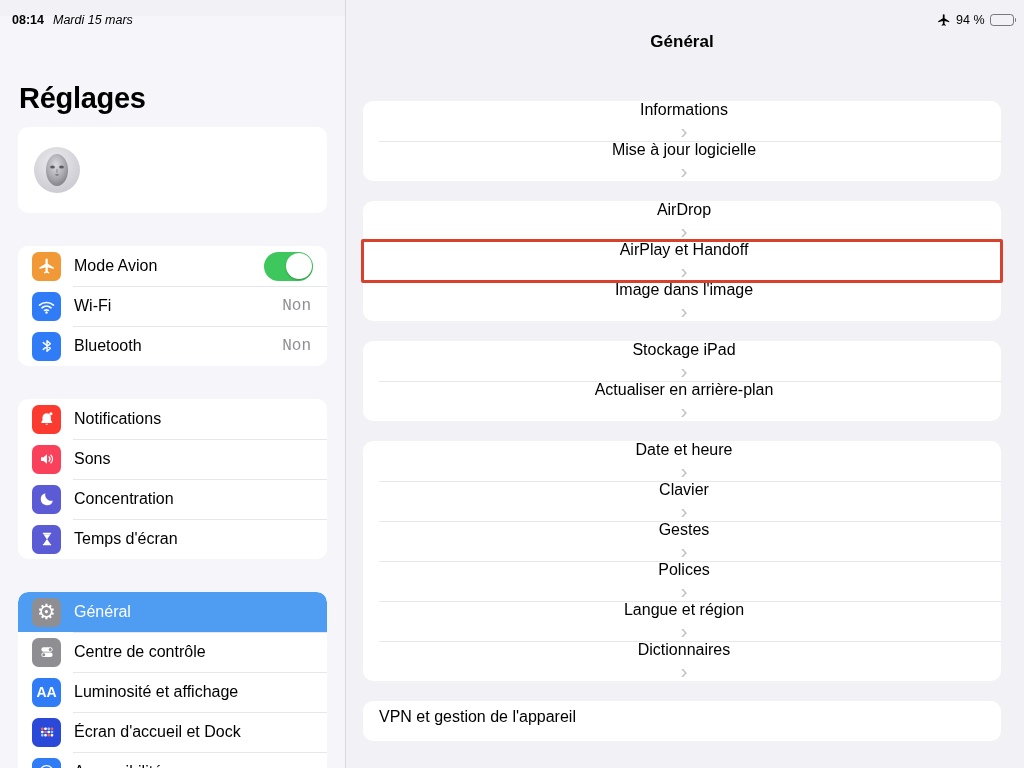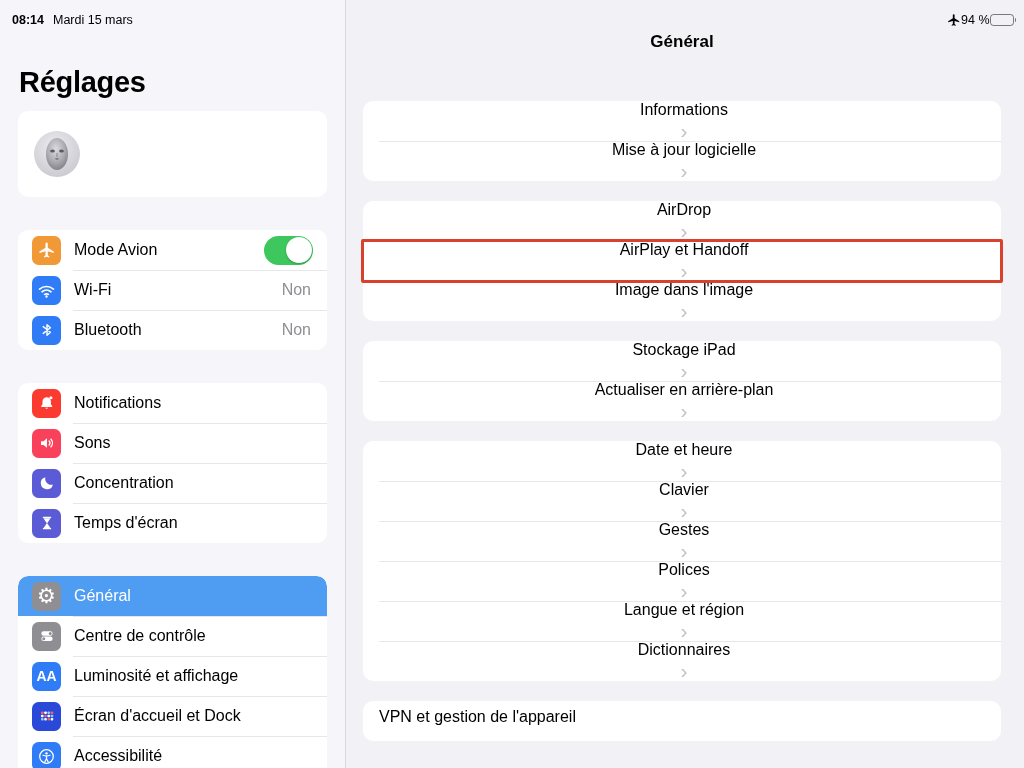--- a/index.html
+++ b/index.html
@@ -3,46 +3,46 @@
 <meta charset="utf-8">
 <style>
   html,body{margin:0;padding:0;}
   body{font-family:"Liberation Sans","DejaVu Sans",sans-serif;background:#000;}
   .screen{position:relative;width:1024px;height:768px;overflow:hidden;background:#f2f1f6;}
 
   
   .statusbar{position:absolute;top:8px;left:0;right:0;height:24px;display:flex;align-items:center;justify-content:space-between;padding:0 8px 0 12px;box-sizing:border-box;z-index:30;color:#000;}
   .sb-left{display:flex;align-items:baseline;gap:9px;font-size:12.5px;}
   .sb-time{font-weight:700;}
-  .sb-date{font-weight:400;}
-  .sb-right{display:flex;align-items:center;font-size:12.5px;}
+  .sb-date{font-weight:400;font-style:italic;}
+  .sb-right{display:flex;align-items:center;gap:5px;font-size:12.5px;}
   .sb-plane svg{display:block;}
   .battery{display:flex;align-items:center;}
   .battery-body{width:24px;height:11.5px;border:1px solid rgba(0,0,0,.5);border-radius:3.5px;padding:1px;box-sizing:border-box;}
   .battery-fill{width:94%;height:100%;background:#000;border-radius:1.5px;}
   .battery-tip{width:1.5px;height:4px;background:rgba(0,0,0,.5);border-radius:0 2px 2px 0;margin-left:1px;}
 
   
-  .sidebar{position:absolute;top:0;left:0;bottom:0;width:345px;background:#f6f5fa;box-sizing:border-box;padding:24px 18px 0 18px;}
+  .sidebar{position:absolute;top:16px;left:0;bottom:0;width:345px;background:#f6f5fa;box-sizing:border-box;padding:24px 18px 0 18px;}
   .divider-v{position:absolute;top:0;bottom:0;left:345px;width:1px;background:#d8d7dc;z-index:5;}
   .sidebar-title{font-size:29px;font-weight:700;letter-spacing:-.3px;color:#000;margin:42px 0 12px 1px;}
   .card{background:#fff;border-radius:10px;}
   .sidebar .card{margin-bottom:33px;}
 
   .profile-card{display:flex;align-items:center;min-height:86px;padding:10px 12px 10px 16px;box-sizing:border-box;}
   .avatar{width:46px;height:46px;border-radius:50%;background:radial-gradient(circle at 45% 35%,#ececf0,#d2d2d8 60%,#c2c2c8);flex:0 0 auto;margin-right:20px;display:flex;align-items:center;justify-content:center;}
   .profile-text{min-width:0;}
   .profile-name{font-size:19px;line-height:1.18;color:#000;}
   .profile-sub{font-size:11.5px;color:#69696e;margin-top:3px;white-space:nowrap;}
 
   .s-row{position:relative;display:flex;align-items:center;height:40px;padding:0 14px;}
   .s-row + .s-row::before{content:"";position:absolute;top:-0.5px;left:55px;right:0;height:1px;background:#e7e6eb;}
   .s-icon{width:29px;height:29px;border-radius:6.5px;flex:0 0 auto;display:flex;align-items:center;justify-content:center;margin-right:13px;}
   .s-label{font-size:16px;color:#000;flex:1 1 auto;white-space:nowrap;overflow:hidden;}
-  .s-value{font-size:16px;color:#8e8e93;margin-left:auto;padding-right:2px;}
+  .s-value{font-size:16px;color:#8e8e93;margin-left:auto;padding-right:2px;font-family:Liberation Mono, monospace;}
   .toggle{width:49px;height:29px;border-radius:15px;background:#3ec75c;margin-left:auto;position:relative;}
   .toggle-knob{position:absolute;top:1.5px;right:1.5px;width:26px;height:26px;border-radius:50%;background:#fff;box-shadow:0 1px 2px rgba(0,0,0,.25);}
 
   .nav-card{overflow:hidden;}
   .s-row.selected{background:#4f9cf3;}
   .s-row.selected .s-label{color:#fff;}
   .s-row.selected + .s-row::before{background:#e7e6eb;}
   .s-row:first-child{border-radius:10px 10px 0 0;}
 
   

